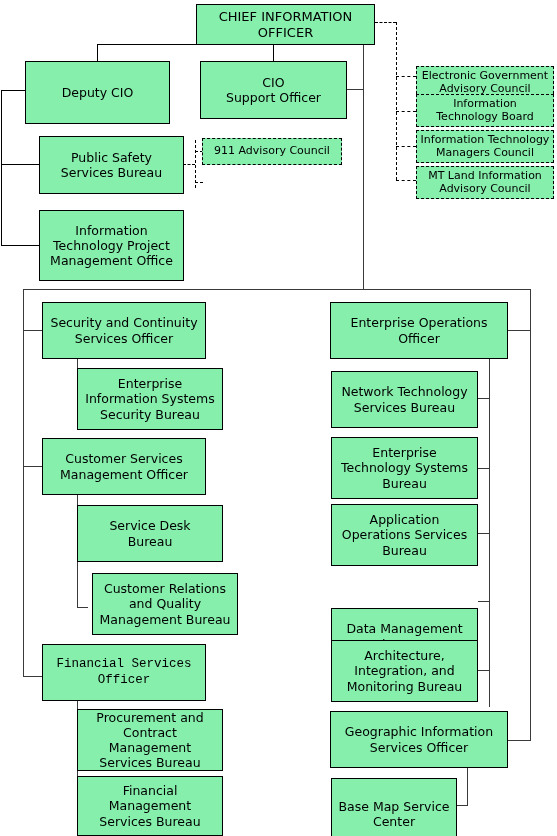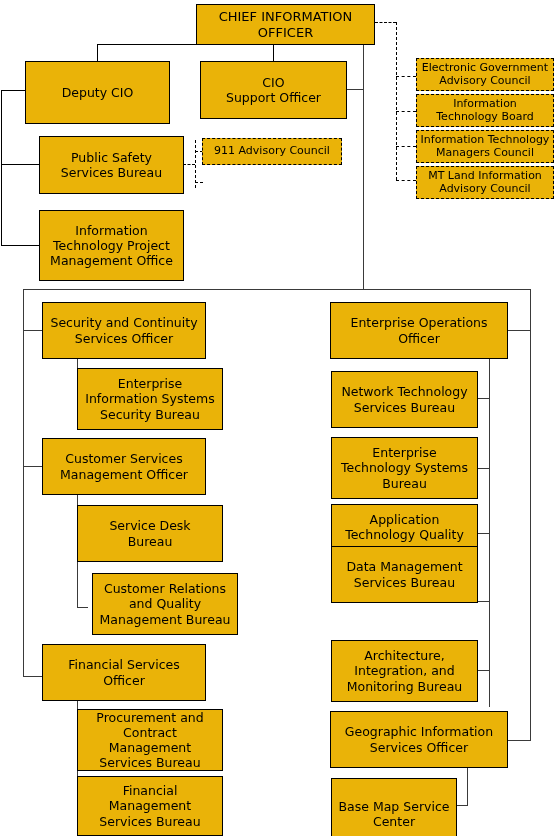--- a/index.html
+++ b/index.html
@@ -16,21 +16,21 @@
     position: relative;
     width: 557px;
     height: 836px;
     background: #ffffff;
     overflow: hidden;
   }
   
   .box {
     position: absolute;
     border: 1px solid #000000;
-    background: #eab308;
+    background: #86efac;
     display: flex;
     align-items: center;
     text-align: center;
     color: #000000;
     font-size: 12.5px;
     line-height: 1.22;
     padding: 2px 3px;
     z-index: 5;
   }
   .box.dashed {
@@ -125,21 +125,21 @@
       <span>Technology Project</span><br>
       <span>Management Office</span>
     </span>
   </div>
 
   <div class="box dashed" style="left:202px; top:138px; width:140px; height:27px;">
     <span class="txt">911 Advisory Council</span>
   </div>
 
 
-  <div class="box dashed" style="left:416px; top:58px; width:138px; height:33px;">
+  <div class="box dashed" style="left:416px; top:66px; width:138px; height:33px;">
     <span class="txt">
       <span>Electronic Government</span><br>
       <span>Advisory Council</span>
     </span>
   </div>
 
   <div class="box dashed" style="left:416px; top:94px; width:138px; height:33px;">
     <span class="txt">
       <span>Information</span><br>
       <span>Technology Board</span>
@@ -206,21 +206,21 @@
   </div>
 
   <div class="box" style="left:77px; top:573px; width:146px; height:62px;margin-left:15px;">
     <span class="txt">
       <span>Customer Relations</span><br>
       <span>and Quality</span><br>
       <span>Management Bureau</span>
     </span>
   </div>
 
-  <div class="box" style="left:42px; top:644px; width:164px; height:57px;">
+  <div class="box" style="left:42px; top:644px; width:164px; height:57px;font-family:Liberation Mono, monospace;">
     <span class="txt">
       <span>Financial Services</span><br>
       <span>Officer</span>
     </span>
   </div>
   <div class="ln v" style="left:77px; top:701px; height:112px;"></div>
   <div class="ln h" style="left:77px; top:740px; width:11px;"></div>
   <div class="ln h" style="left:77px; top:812px; width:11px;"></div>
 
   <div class="box" style="left:77px; top:709px; width:146px; height:62px;">
@@ -263,26 +263,26 @@
     <span class="txt">
       <span>Enterprise</span><br>
       <span>Technology Systems</span><br>
       <span>Bureau</span>
     </span>
   </div>
 
   <div class="box" style="left:331px; top:504px; width:147px; height:62px;">
     <span class="txt">
       <span>Application</span><br>
-      <span>Technology Quality</span><br>
+      <span>Operations Services</span><br>
       <span>Bureau</span>
     </span>
   </div>
 
-  <div class="box" style="left:331px; top:546px; width:147px; height:57px;">
+  <div class="box" style="left:331px; top:608px; width:147px; height:57px;">
     <span class="txt">
       <span>Data Management</span><br>
       <span>Services Bureau</span>
     </span>
   </div>
 
   <div class="box" style="left:331px; top:640px; width:147px; height:62px;">
     <span class="txt">
       <span>Architecture,</span><br>
       <span>Integration, and</span><br>

